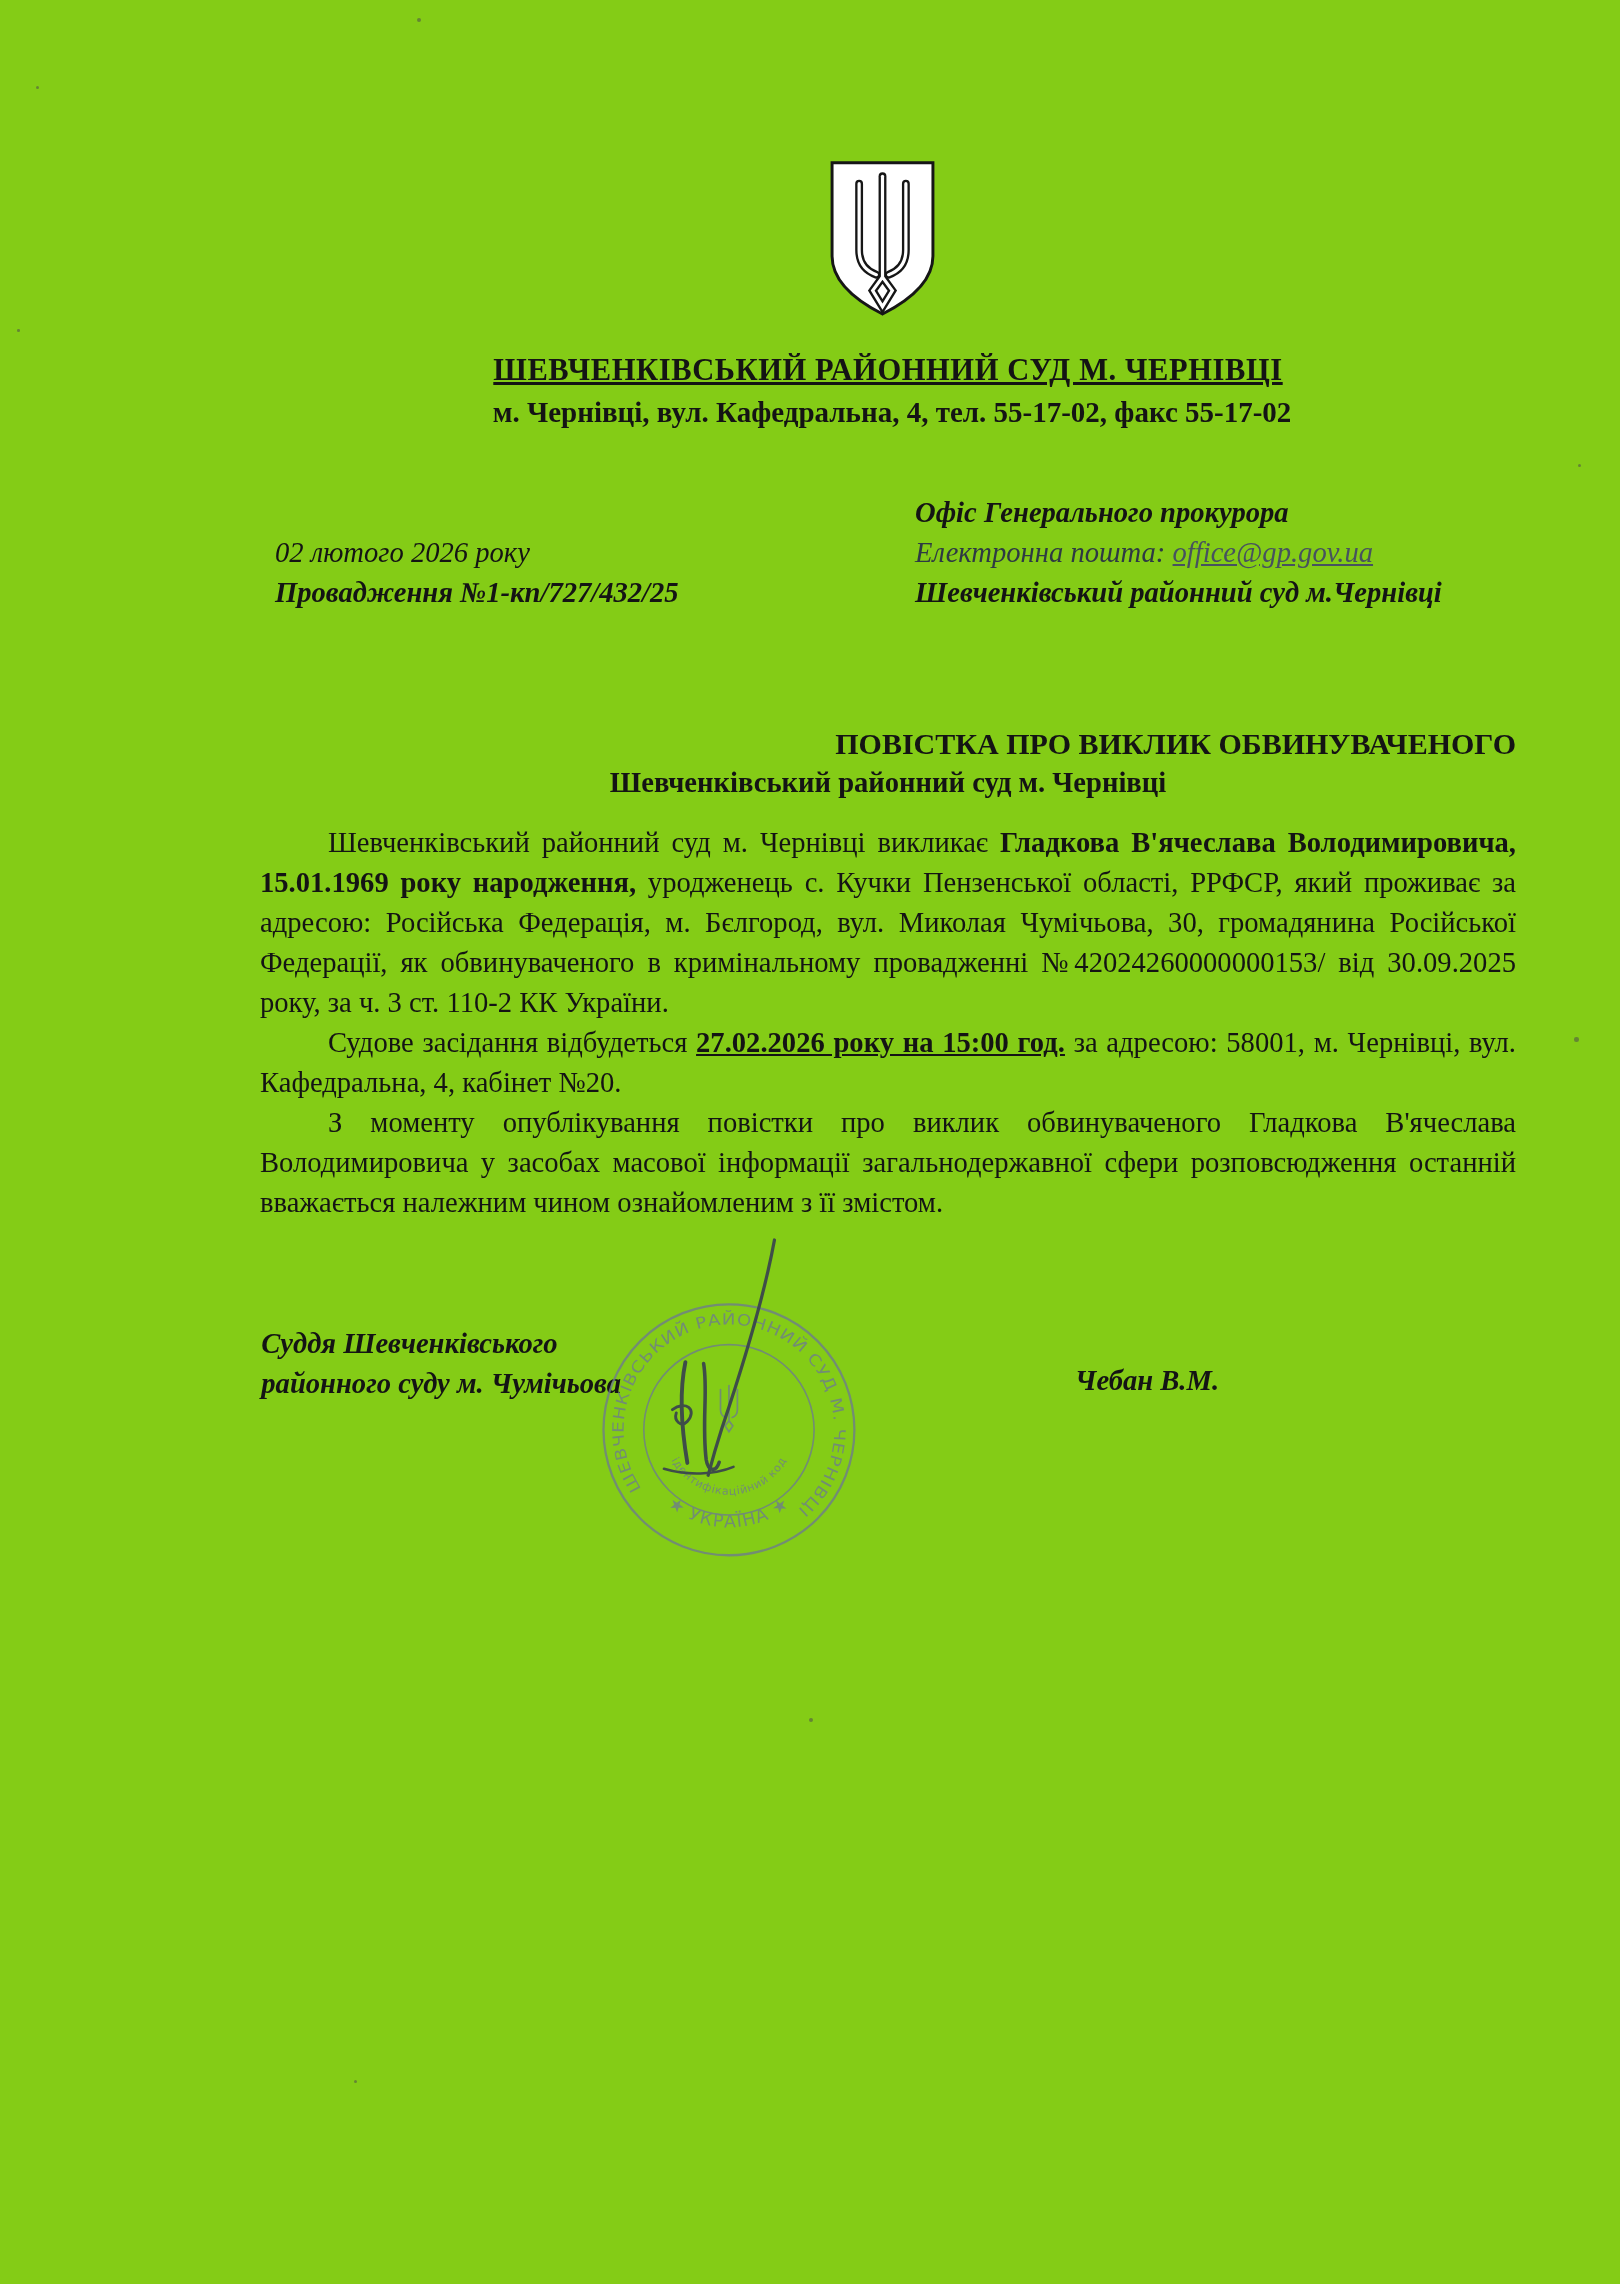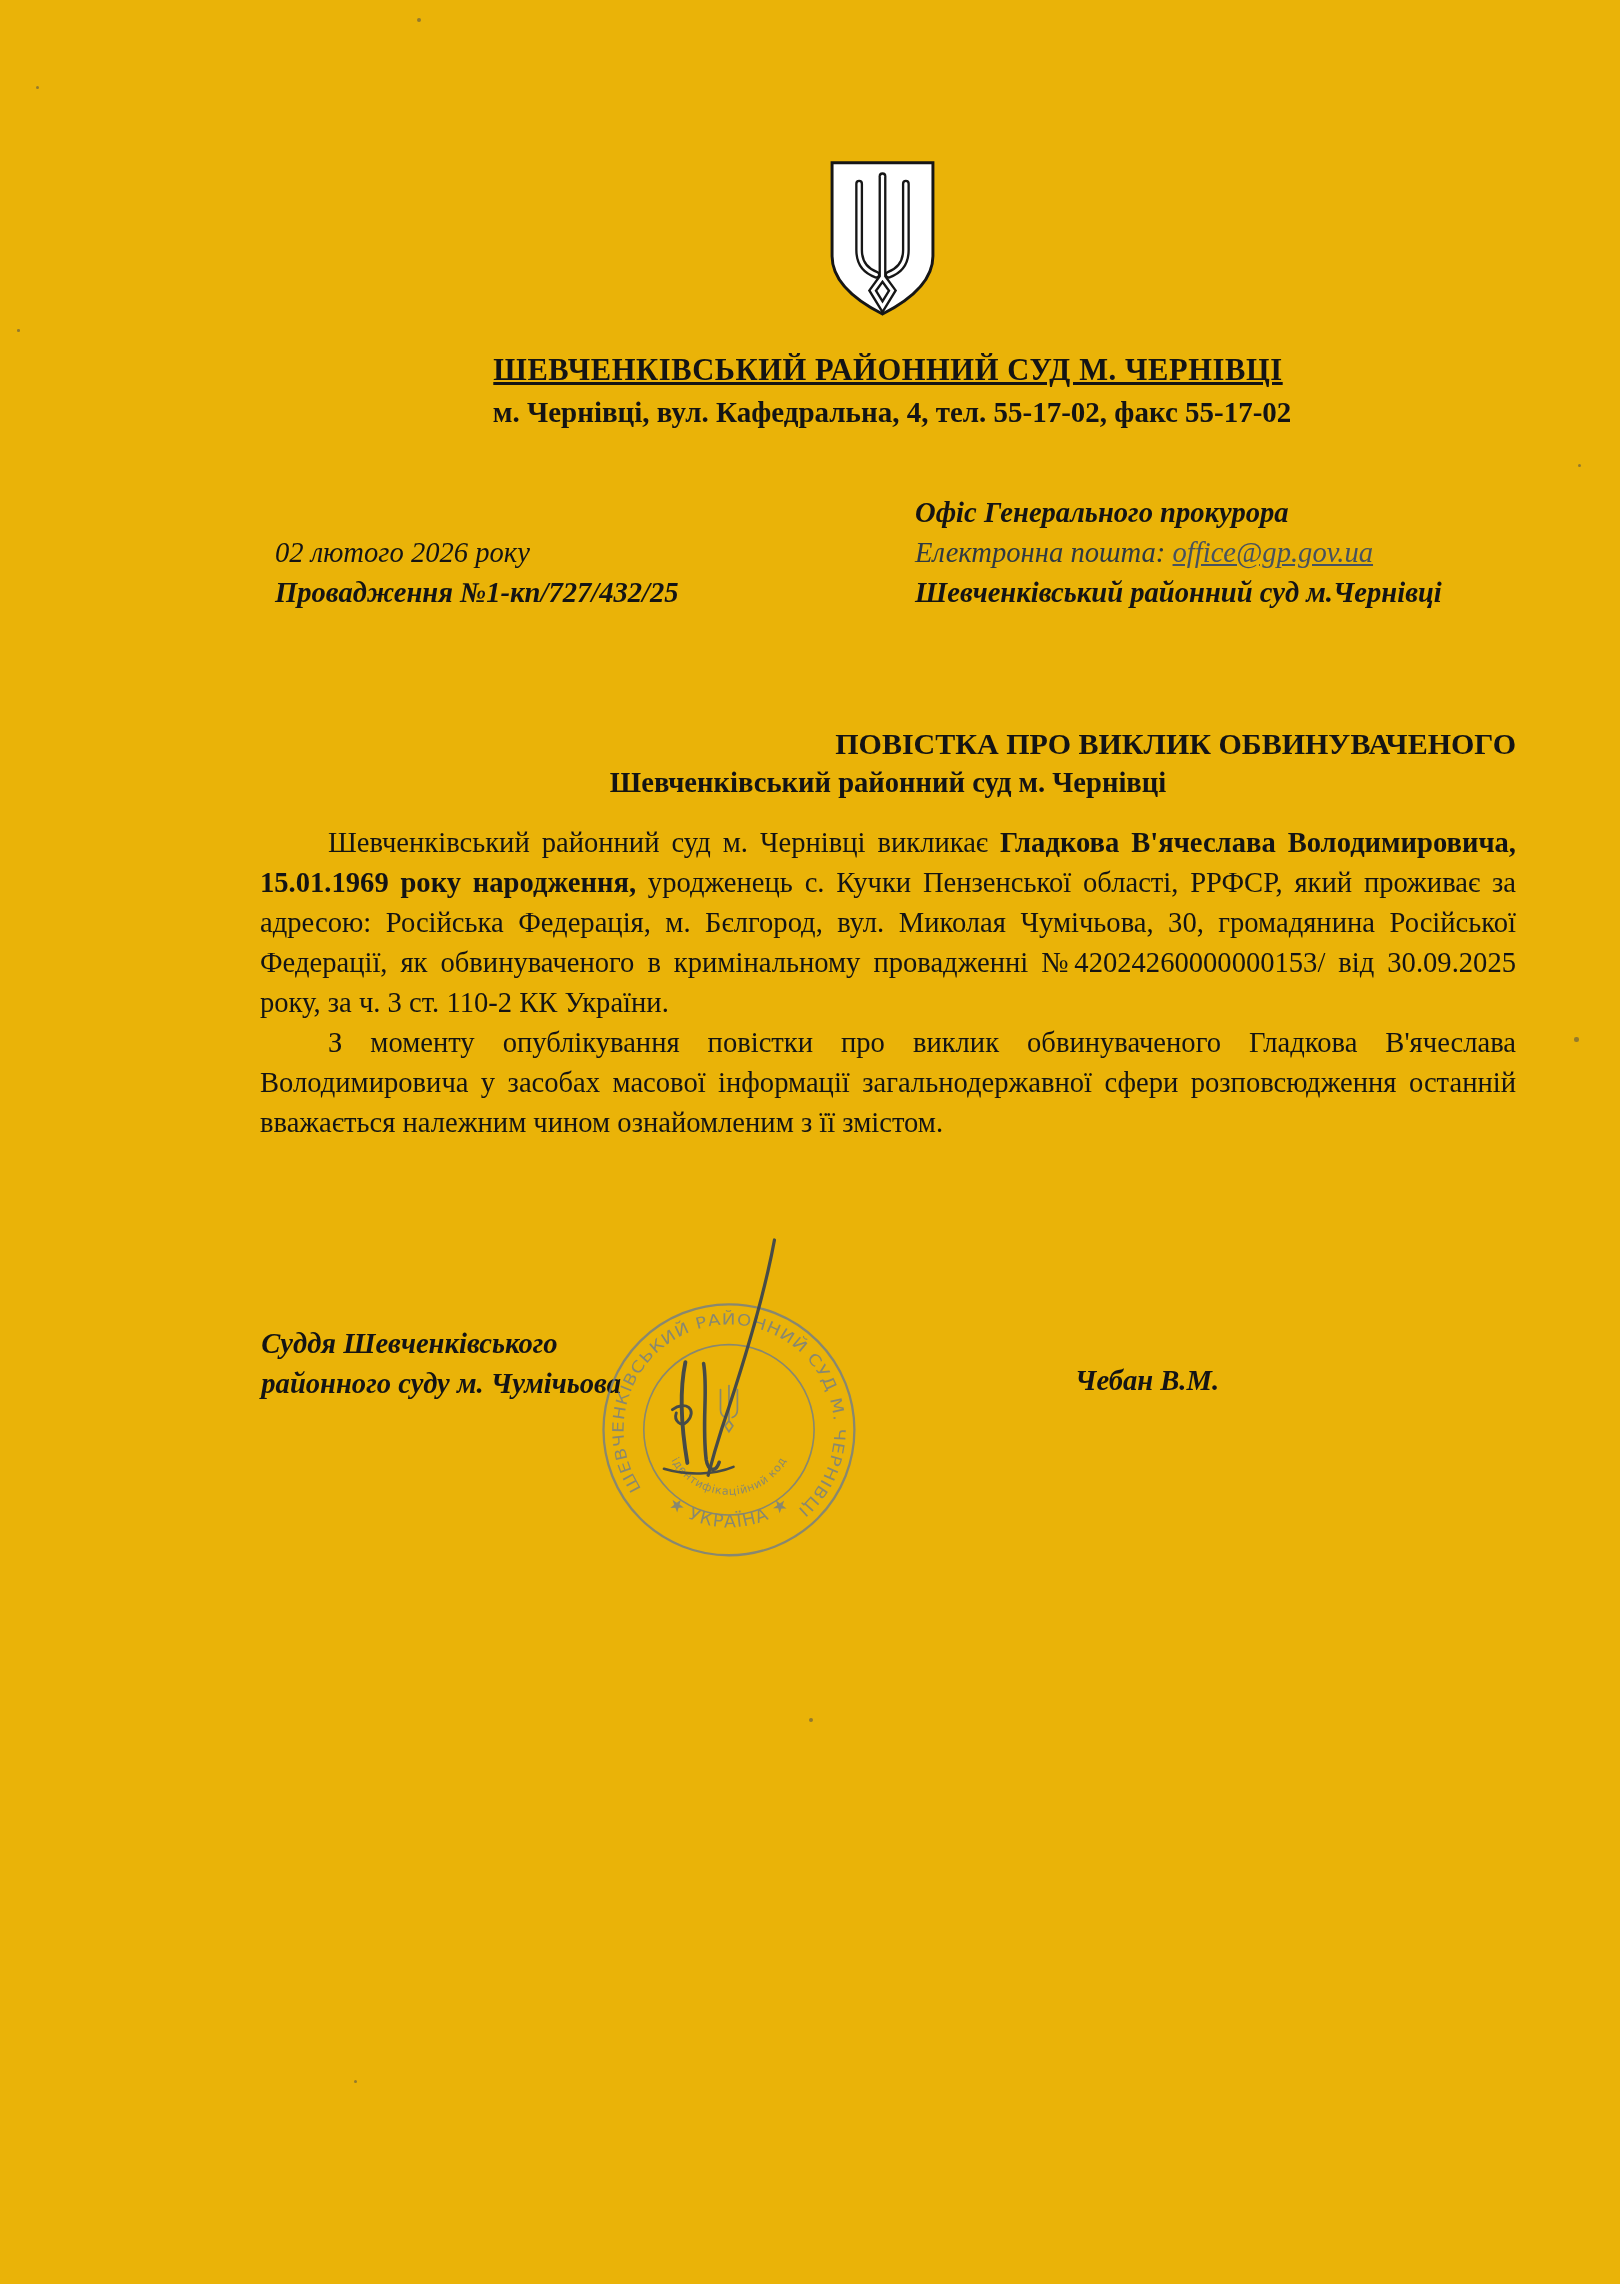--- a/index.html
+++ b/index.html
@@ -1,17 +1,17 @@
 <!DOCTYPE html>
 <html style="font-size:10.4px"><head>
 <meta charset="utf-8">
 <style>
   html,body { margin:0; padding:0; background:#9a9a9a; }
   .page {
-    position:relative; width:1620px; height:2284px; background:#eab308;
+    position:relative; width:1620px; height:2284px; background:#84cc16;
     font-family:"Liberation Serif", serif; color:#141414; overflow:hidden;
     margin:0 auto;
   }
   .content { position:absolute; left:260px; top:0; width:1256px; height:2284px; }
 
   .emblem { position:absolute; left:561px; top:157px; width:123px; height:164px; }
 
   .court-name {
     position:absolute; top:353px; left:0; width:100%; text-align:center;
     font-weight:bold; font-size:30.5px; letter-spacing:0.6px; text-decoration:underline;
@@ -109,20 +109,21 @@
       <div>Офіс Генерального прокурора</div>
       <div><span class="lbl">Електронна пошта: </span><span class="link">office@gp.gov.ua</span></div>
       <div>Шевченківський районний суд м.Чернівці</div>
     </div>
 
     <div class="doc-title">ПОВІСТКА ПРО ВИКЛИК ОБВИНУВАЧЕНОГО</div>
     <div class="doc-subtitle">Шевченківський районний суд м. Чернівці</div>
 
     <div class="body-text">
       <p><span>Шевченківський районний суд м. Чернівці викликає </span><b>Гладкова В'ячеслава Володимировича, 15.01.1969 року народження,</b><span> уродженець с. Кучки Пензенської області, РРФСР, який проживає за адресою: Російська Федерація, м. Бєлгород, вул. Миколая Чумічьова, 30, громадянина Російської Федерації, як обвинуваченого в кримінальному провадженні №42024260000000153/ від 30.09.2025 року, за ч. 3 ст. 110-2 КК України.</span></p>
+      <p><span>Судове засідання відбудеться </span><b class="u">27.02.2026 року на 15:00 год.</b><span> за адресою: 58001, м. Чернівці, вул. Кафедральна, 4, кабінет №20.</span></p>
       <p>З моменту опублікування повістки про виклик обвинуваченого Гладкова В'ячеслава Володимировича у засобах масової інформації загальнодержавної сфери розповсюдження останній вважається належним чином ознайомленим з її змістом.</p>
     </div>
 
     <div class="sig-title">
       <div>Суддя Шевченківського</div>
       <div>районного суду м. Чумічьова</div>
     </div>
     <div class="sig-name">Чебан В.М.</div>
   </div>
 

